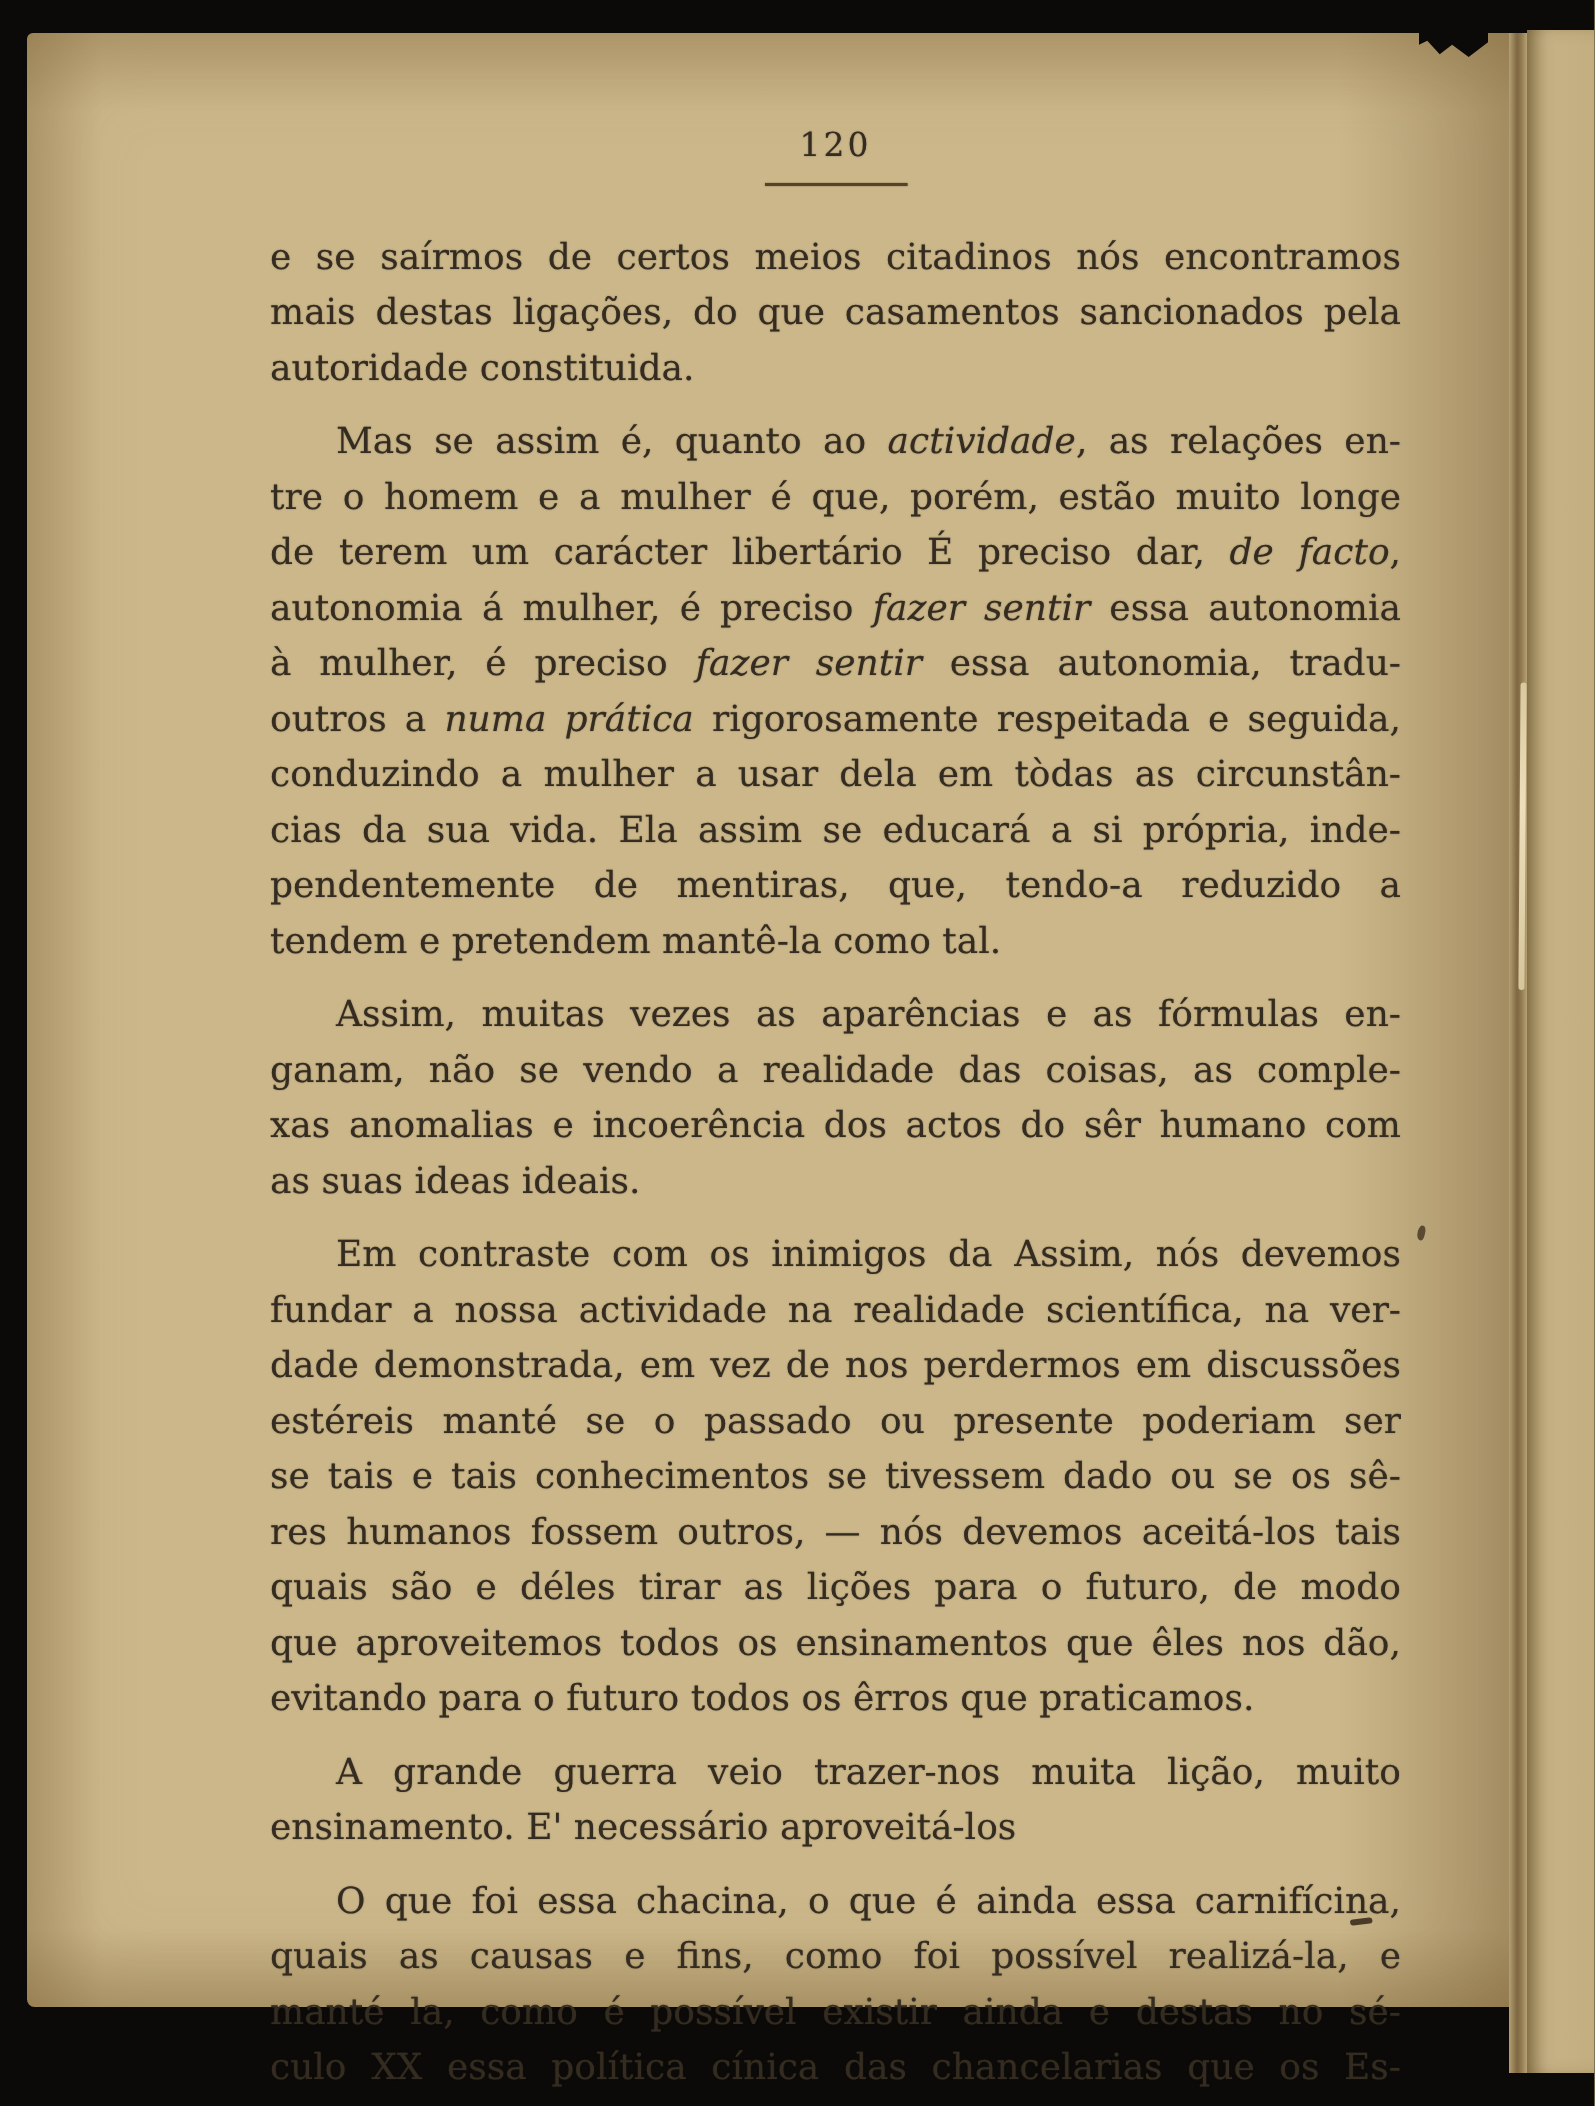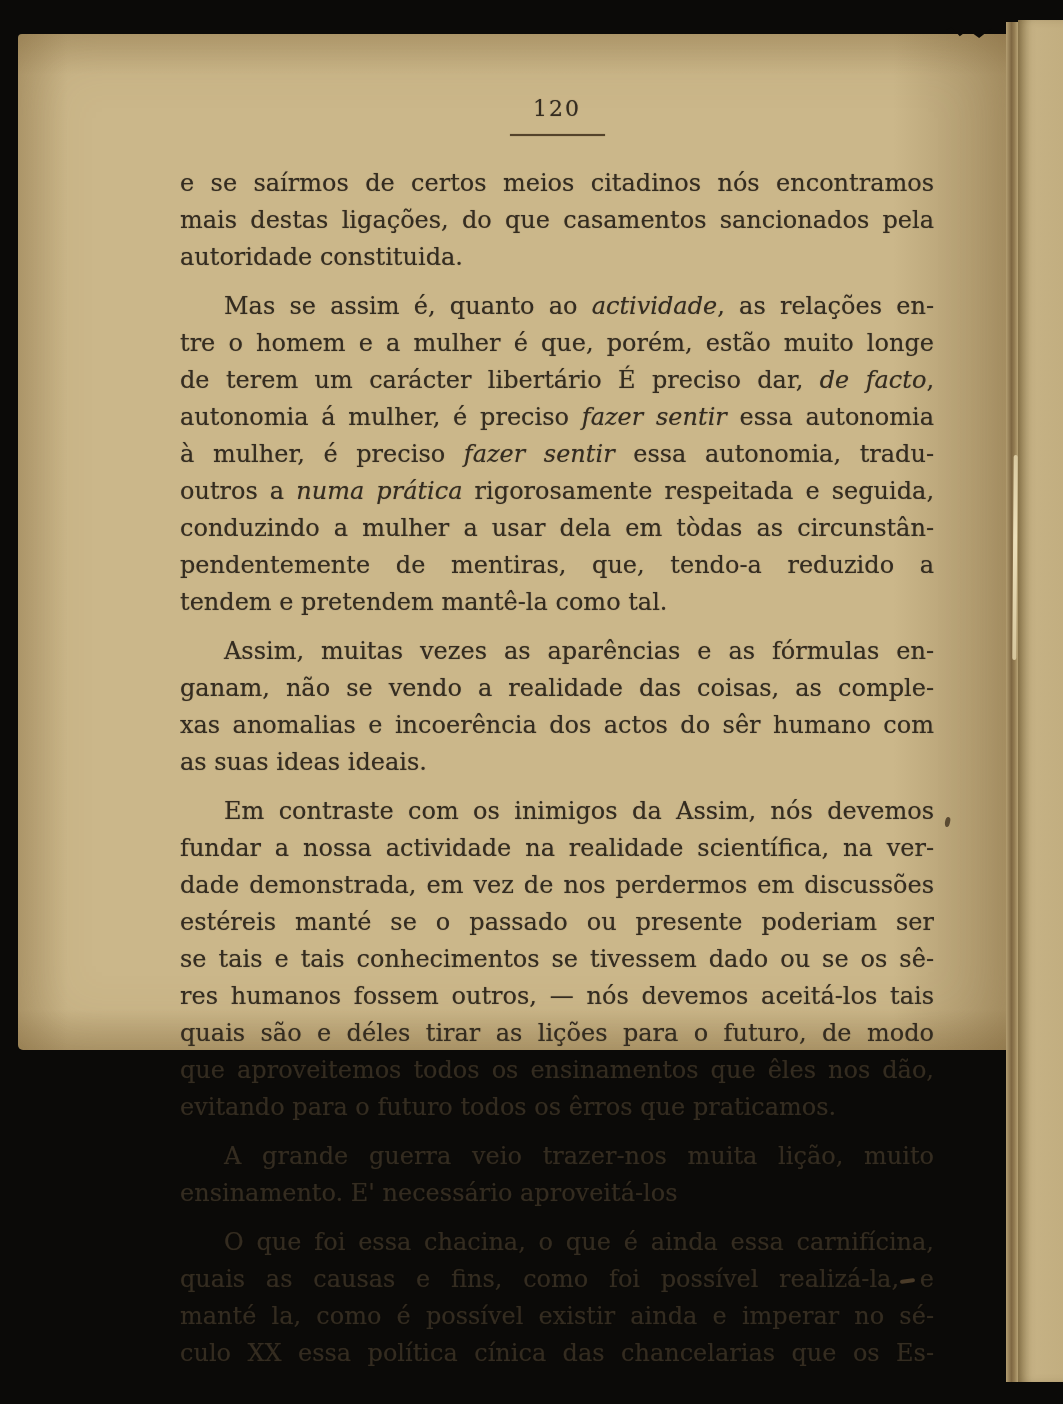--- a/index.html
+++ b/index.html
@@ -4,21 +4,21 @@
 <title>Scanned book page</title>
 <style>
   html,body{margin:0;padding:0;}
   body{
     width:1063px;height:1404px;position:relative;overflow:hidden;
     background:#0b0a08;
     font-family:"DejaVu Serif","Liberation Serif",serif;
   }
   
   .page-main{
-    position:absolute;left:18px;top:34px;width:994px;height:1016px;
+    position:absolute;left:18px;top:22px;width:994px;height:1316px;
     background:
       linear-gradient(90deg, rgba(120,95,55,.28) 0%, rgba(0,0,0,0) 5%, rgba(0,0,0,0) 88%, rgba(110,85,45,.35) 99%),
       linear-gradient(180deg, rgba(115,90,50,.25) 0%, rgba(0,0,0,0) 4%, rgba(0,0,0,0) 96%, rgba(115,90,50,.30) 100%),
       #cbb78a;
     box-shadow: inset 0 0 70px rgba(125,95,45,.30);
     border-radius:4px 0 0 5px;
   }
   
   .page-fold{
     position:absolute;left:1006px;top:22px;width:12px;height:1360px;
@@ -91,20 +91,21 @@
         <div class="line"><span>autoridade constituida.</span></div>
       </div>
       <div class="paragraph indent">
         <div class="line just"><span>Mas se assim é, quanto ao </span><span class="it">actividade</span><span>, as relações en-</span></div>
         <div class="line just"><span>tre o homem e a mulher é que, porém, estão muito longe</span></div>
         <div class="line just"><span>de terem um carácter libertário É preciso dar, </span><span class="it">de facto</span><span>,</span></div>
         <div class="line just"><span>autonomia á mulher, é preciso </span><span class="it">fazer sentir</span><span> essa autonomia</span></div>
         <div class="line just"><span>à mulher, é preciso </span><span class="it">fazer sentir</span><span> essa autonomia, tradu-</span></div>
         <div class="line just"><span>outros a </span><span class="it">numa prática</span><span> rigorosamente respeitada e seguida,</span></div>
         <div class="line just"><span>conduzindo a mulher a usar dela em tòdas as circunstân-</span></div>
+        <div class="line just"><span>cias da sua vida. Ela assim se educará a si própria, inde-</span></div>
         <div class="line just"><span>pendentemente de mentiras, que, tendo-a reduzido a escrava,</span></div>
         <div class="line"><span>tendem e pretendem mantê-la como tal.</span></div>
       </div>
       <div class="paragraph indent">
         <div class="line just"><span>Assim, muitas vezes as aparências e as fórmulas en-</span></div>
         <div class="line just"><span>ganam, não se vendo a realidade das coisas, as comple-</span></div>
         <div class="line just"><span>xas anomalias e incoerência dos actos do sêr humano com</span></div>
         <div class="line"><span>as suas ideas ideais.</span></div>
       </div>
       <div class="paragraph indent">
@@ -118,21 +119,21 @@
         <div class="line just"><span>que aproveitemos todos os ensinamentos que êles nos dão,</span></div>
         <div class="line"><span>evitando para o futuro todos os êrros que praticamos.</span></div>
       </div>
       <div class="paragraph indent">
         <div class="line just"><span>A grande guerra veio trazer-nos muita lição, muito</span></div>
         <div class="line"><span>ensinamento. E' necessário aproveitá-los</span></div>
       </div>
       <div class="paragraph indent">
         <div class="line just"><span>O que foi essa chacina, o que é ainda essa carnifícina,</span></div>
         <div class="line just"><span>quais as causas e fins, como foi possível realizá-la, e</span></div>
-        <div class="line just"><span>manté la, como é possível existir ainda e imperar no sé-</span></div>
+        <div class="line just"><span>manté la, como é possível existir ainda e destas no sé-</span></div>
         <div class="line just"><span>culo XX essa política cínica das chancelarias que os Es-</span></div>
       </div>
     </div>
 </div>
 
 <div class="page-fold"></div>
 <div class="page-next"></div>
 <div class="binding-thread"></div>
 <div class="torn-notch"></div>
 <div class="ink-mark"></div>

